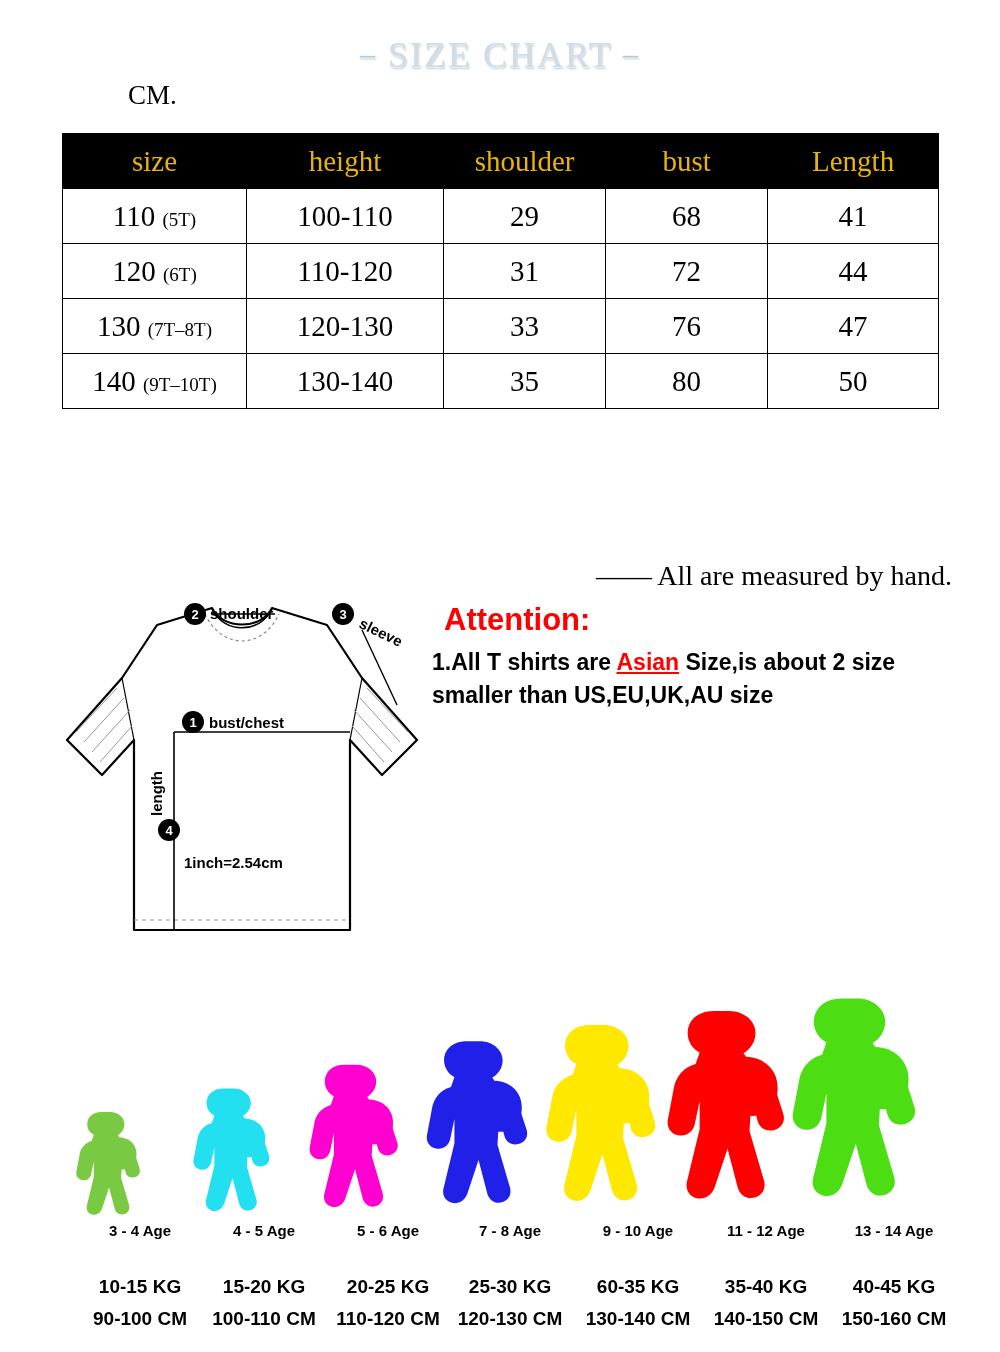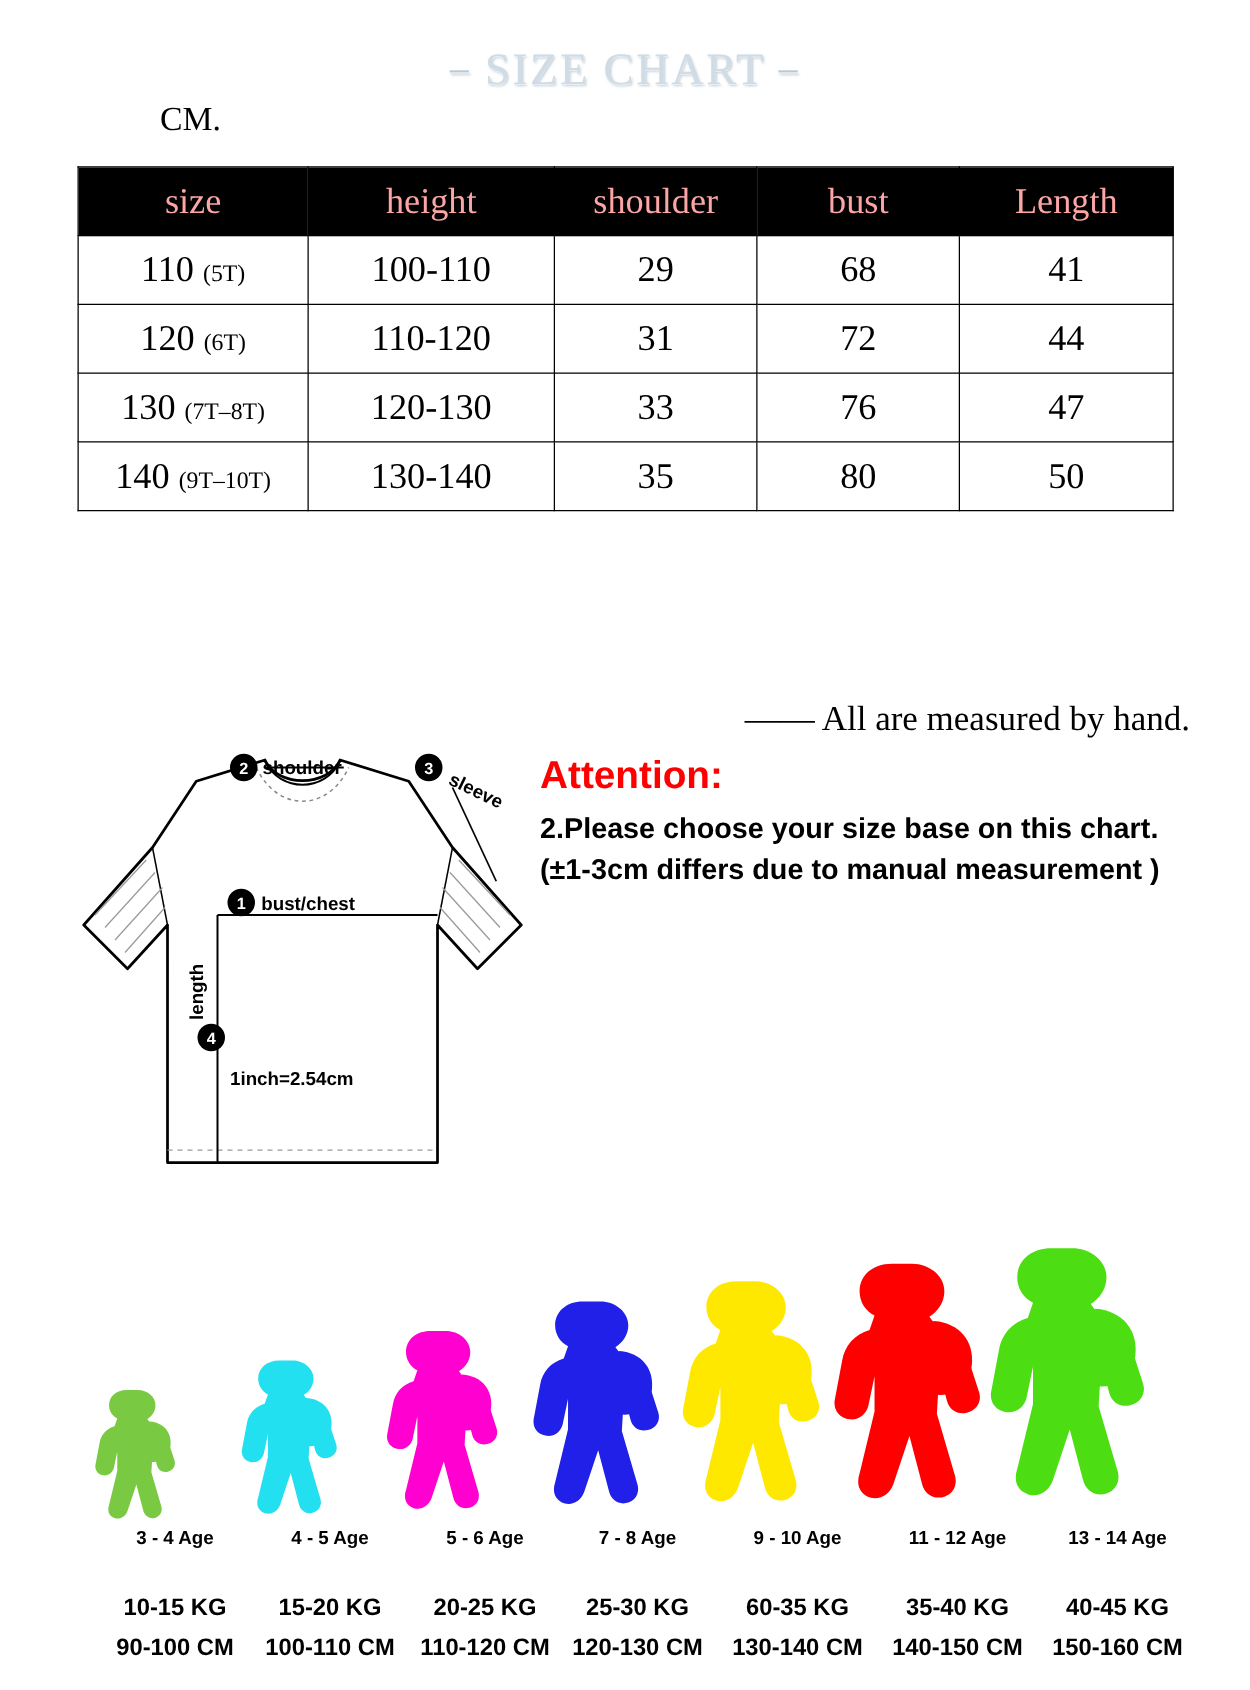--- a/index.html
+++ b/index.html
@@ -21,21 +21,21 @@
   .cm-label{
     position:absolute;left:128px;top:80px;font-size:27px;
     font-family:"Liberation Serif", serif;
   }
   
   table.size-table{
     position:absolute;left:62px;top:133px;width:877px;
     border-collapse:collapse;table-layout:fixed;
   }
   table.size-table th{
-    background:#000;color:#fca5a5;font-weight:400;
+    background:#000;color:#eab308;font-weight:400;
     font-size:29px;height:52px;font-family:"Liberation Serif", serif;
     border:1px solid #000;
   }
   table.size-table td{
     border:1px solid #000;height:52px;text-align:center;
     font-size:29px;font-family:"Liberation Serif", serif;background:#fff;
   }
   td.size-cell{white-space:nowrap;}
   td.size-cell .num{font-size:29px;}
   td.size-cell .us{font-size:19px;}
@@ -49,21 +49,21 @@
     position:absolute;right:48px;top:560px;font-size:28px;
     font-family:"Liberation Serif", serif;white-space:nowrap;
   }
   
   .shirt-box{position:absolute;left:62px;top:600px;width:360px;height:350px;}
   .shirt-box svg{display:block;}
   
   .attention-box{position:absolute;left:432px;top:602px;width:530px;}
   .attention-title{
     font-family:"Liberation Sans", sans-serif;
-    font-size:31px;font-weight:bold;color:#ff0000;margin:0 0 8px 0;
+    font-size:31px;font-weight:bold;color:#ff0000;margin:0 0 8px 12px;
   }
   .att-line{
     font-family:"Liberation Sans", sans-serif;
     font-size:23px;font-weight:bold;line-height:1.45;margin:0 0 12px 0;color:#000;
   }
   .att-line .asian{color:#ff0000;text-decoration:underline;}
   
   .kids{
     position:absolute;left:0;top:965px;width:1000px;height:270px;
   }
@@ -192,21 +192,21 @@
     <circle cx="107" cy="230" r="11" fill="#000"></circle>
     <text x="107" y="235" fill="#fff" font-size="13" font-family="Liberation Sans, sans-serif" font-weight="bold" text-anchor="middle">4</text>
     <text x="100" y="216" fill="#000" font-size="15" font-family="Liberation Sans, sans-serif" font-weight="bold" transform="rotate(-90 100 216)">length</text>
 
     <text x="122" y="268" fill="#000" font-size="15" font-family="Liberation Sans, sans-serif" font-weight="bold">1inch=2.54cm</text>
   </svg>
 </div>
 
 <div class="attention-box">
   <div class="attention-title">Attention:</div>
-  <p class="att-line">2.Please choose your size base on this chart.(±1-3cm differs due to manual measurement )</p>
+  <p class="att-line"><span>1.All T shirts are </span><span class="asian">Asian</span><span> Size,is about 2 size smaller than US,EU,UK,AU size</span></p>
 </div>
 
 <div class="kids">
     <div class="kid" style="left: 65px;">
       <svg width="78" height="130" viewBox="0 0 150 250" preserveAspectRatio="xMidYMax meet">
         <g transform="translate(5,8) scale(1.05,0.93)" fill="#7ac943">
           <path d="M62 6 C46 6 36 17 36 31 C36 41 41 49 48 53 L44 66 C32 70 24 80 22 94 L16 130 C15 139 20 146 28 147 C35 148 41 143 43 135 L48 108 L48 140 L36 196 C33 206 36 215 45 218 C53 220 60 215 63 206 L76 162 L86 205 C88 215 96 220 104 217 C112 214 115 205 112 196 L98 142 L100 104 L106 130 C108 139 115 143 122 141 C130 139 134 131 132 123 L122 88 C119 77 111 69 100 66 L92 54 C99 49 104 41 104 31 C104 17 92 6 78 6 Z"></path>
           <path d="M96 58 C116 60 128 76 126 98 C124 118 110 128 94 124 C84 121 82 104 84 88 C86 72 88 60 96 58 Z"></path>
         </g>
       </svg>

